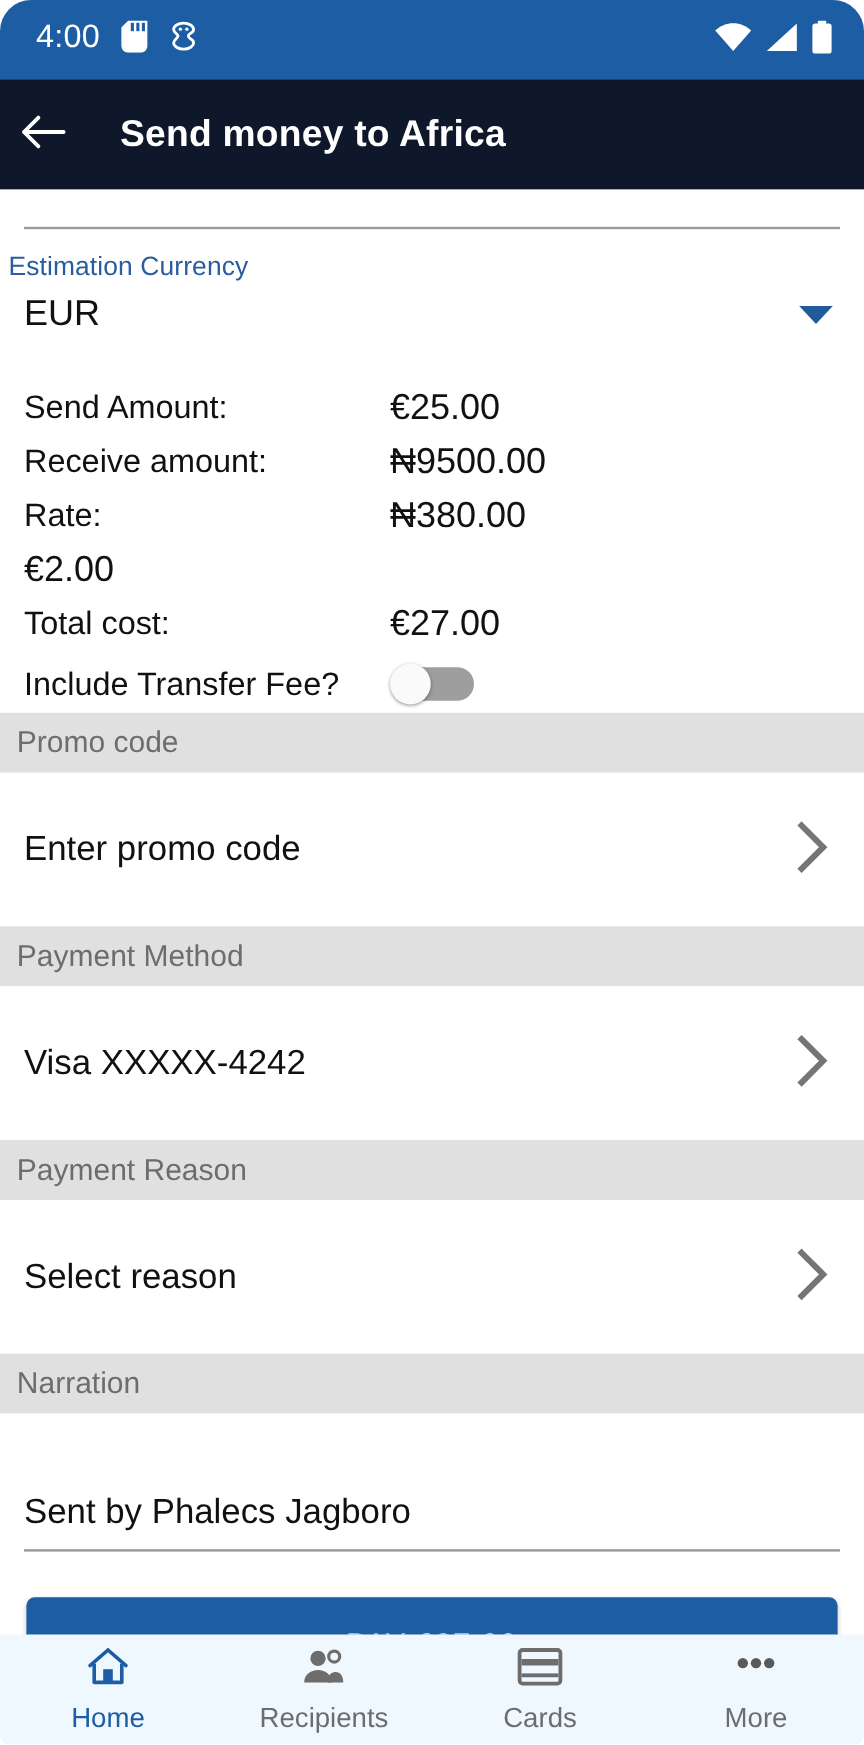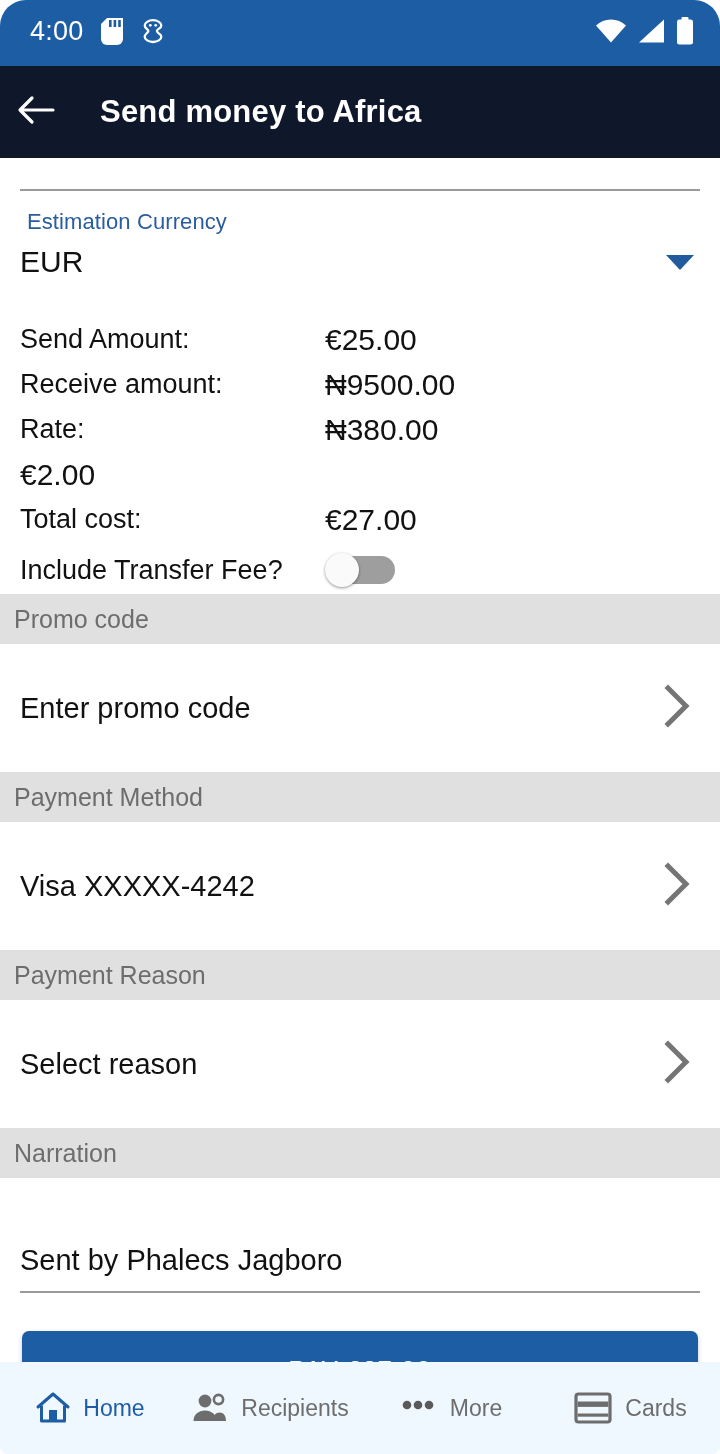--- a/index.html
+++ b/index.html
@@ -104,21 +104,21 @@
 
   .hr-rule {
     height: 2px;
     background: #9a9a9a;
     margin: 9px 20px 0 20px;
   }
 
   .field-label {
     color: #2a5d9f;
     font-size: 22px;
-    padding: 18px 20px 0 27px;
+    padding: 18px 20px 0 7px;
     letter-spacing: 0.1px;
   }
 
   .dropdown-row {
     display: flex;
     align-items: center;
     padding: 10px 26px 0 20px;
     cursor: pointer;
   }
   .dropdown-value {
@@ -261,21 +261,21 @@
     background: #f0f8ff;
     display: flex;
     align-items: center;
     flex: 0 0 auto;
     border-bottom-left-radius: 8px;
     border-bottom-right-radius: 8px;
   }
   .nav-item {
     flex: 1 1 0;
     display: flex;
-    flex-direction: row;
+    flex-direction: column;
     align-items: center;
     justify-content: center;
     gap: 12px;
     cursor: pointer;
   }
   .nav-label {
     font-size: 23px;
     color: #6d6d6d;
   }
   .nav-item.active .nav-label { color: #1d5da4; }
@@ -452,33 +452,33 @@
           <circle cx="27.5" cy="8.5" r="4.6" fill="none" stroke="#6d6d6d" stroke-width="2.6"></circle>
           <path d="M22 30c0-5.3 2.6-8.6 6.6-8.6 3.9 0 6.4 3.3 6.4 8.6z" fill="#6d6d6d"></path>
         </svg>
       </span>
       <span class="nav-label">Recipients</span>
     </div>
 
     <div class="nav-item">
       <span class="nav-icon">
         <svg width="40" height="34" viewBox="0 0 40 34">
+          <rect x="3" y="3" width="34" height="28" rx="2.5" fill="none" stroke="#6d6d6d" stroke-width="3.2"></rect>
+          <rect x="4.6" y="10.5" width="30.8" height="5.4" fill="#6d6d6d"></rect>
+          <rect x="4.6" y="22.5" width="30.8" height="3.2" fill="#6d6d6d"></rect>
+        </svg>
+      </span>
+      <span class="nav-label">Cards</span>
+    </div>
+
+    <div class="nav-item">
+      <span class="nav-icon">
+        <svg width="40" height="34" viewBox="0 0 40 34">
           <circle cx="9" cy="14" r="4.3" fill="#5a5a5a"></circle>
           <circle cx="20" cy="14" r="4.3" fill="#5a5a5a"></circle>
           <circle cx="31" cy="14" r="4.3" fill="#5a5a5a"></circle>
         </svg>
       </span>
       <span class="nav-label">More</span>
     </div>
 
-    <div class="nav-item">
-      <span class="nav-icon">
-        <svg width="40" height="34" viewBox="0 0 40 34">
-          <rect x="3" y="3" width="34" height="28" rx="2.5" fill="none" stroke="#6d6d6d" stroke-width="3.2"></rect>
-          <rect x="4.6" y="10.5" width="30.8" height="5.4" fill="#6d6d6d"></rect>
-          <rect x="4.6" y="22.5" width="30.8" height="3.2" fill="#6d6d6d"></rect>
-        </svg>
-      </span>
-      <span class="nav-label">Cards</span>
-    </div>
-
   </div>
 </div>
 
 </body></html>

